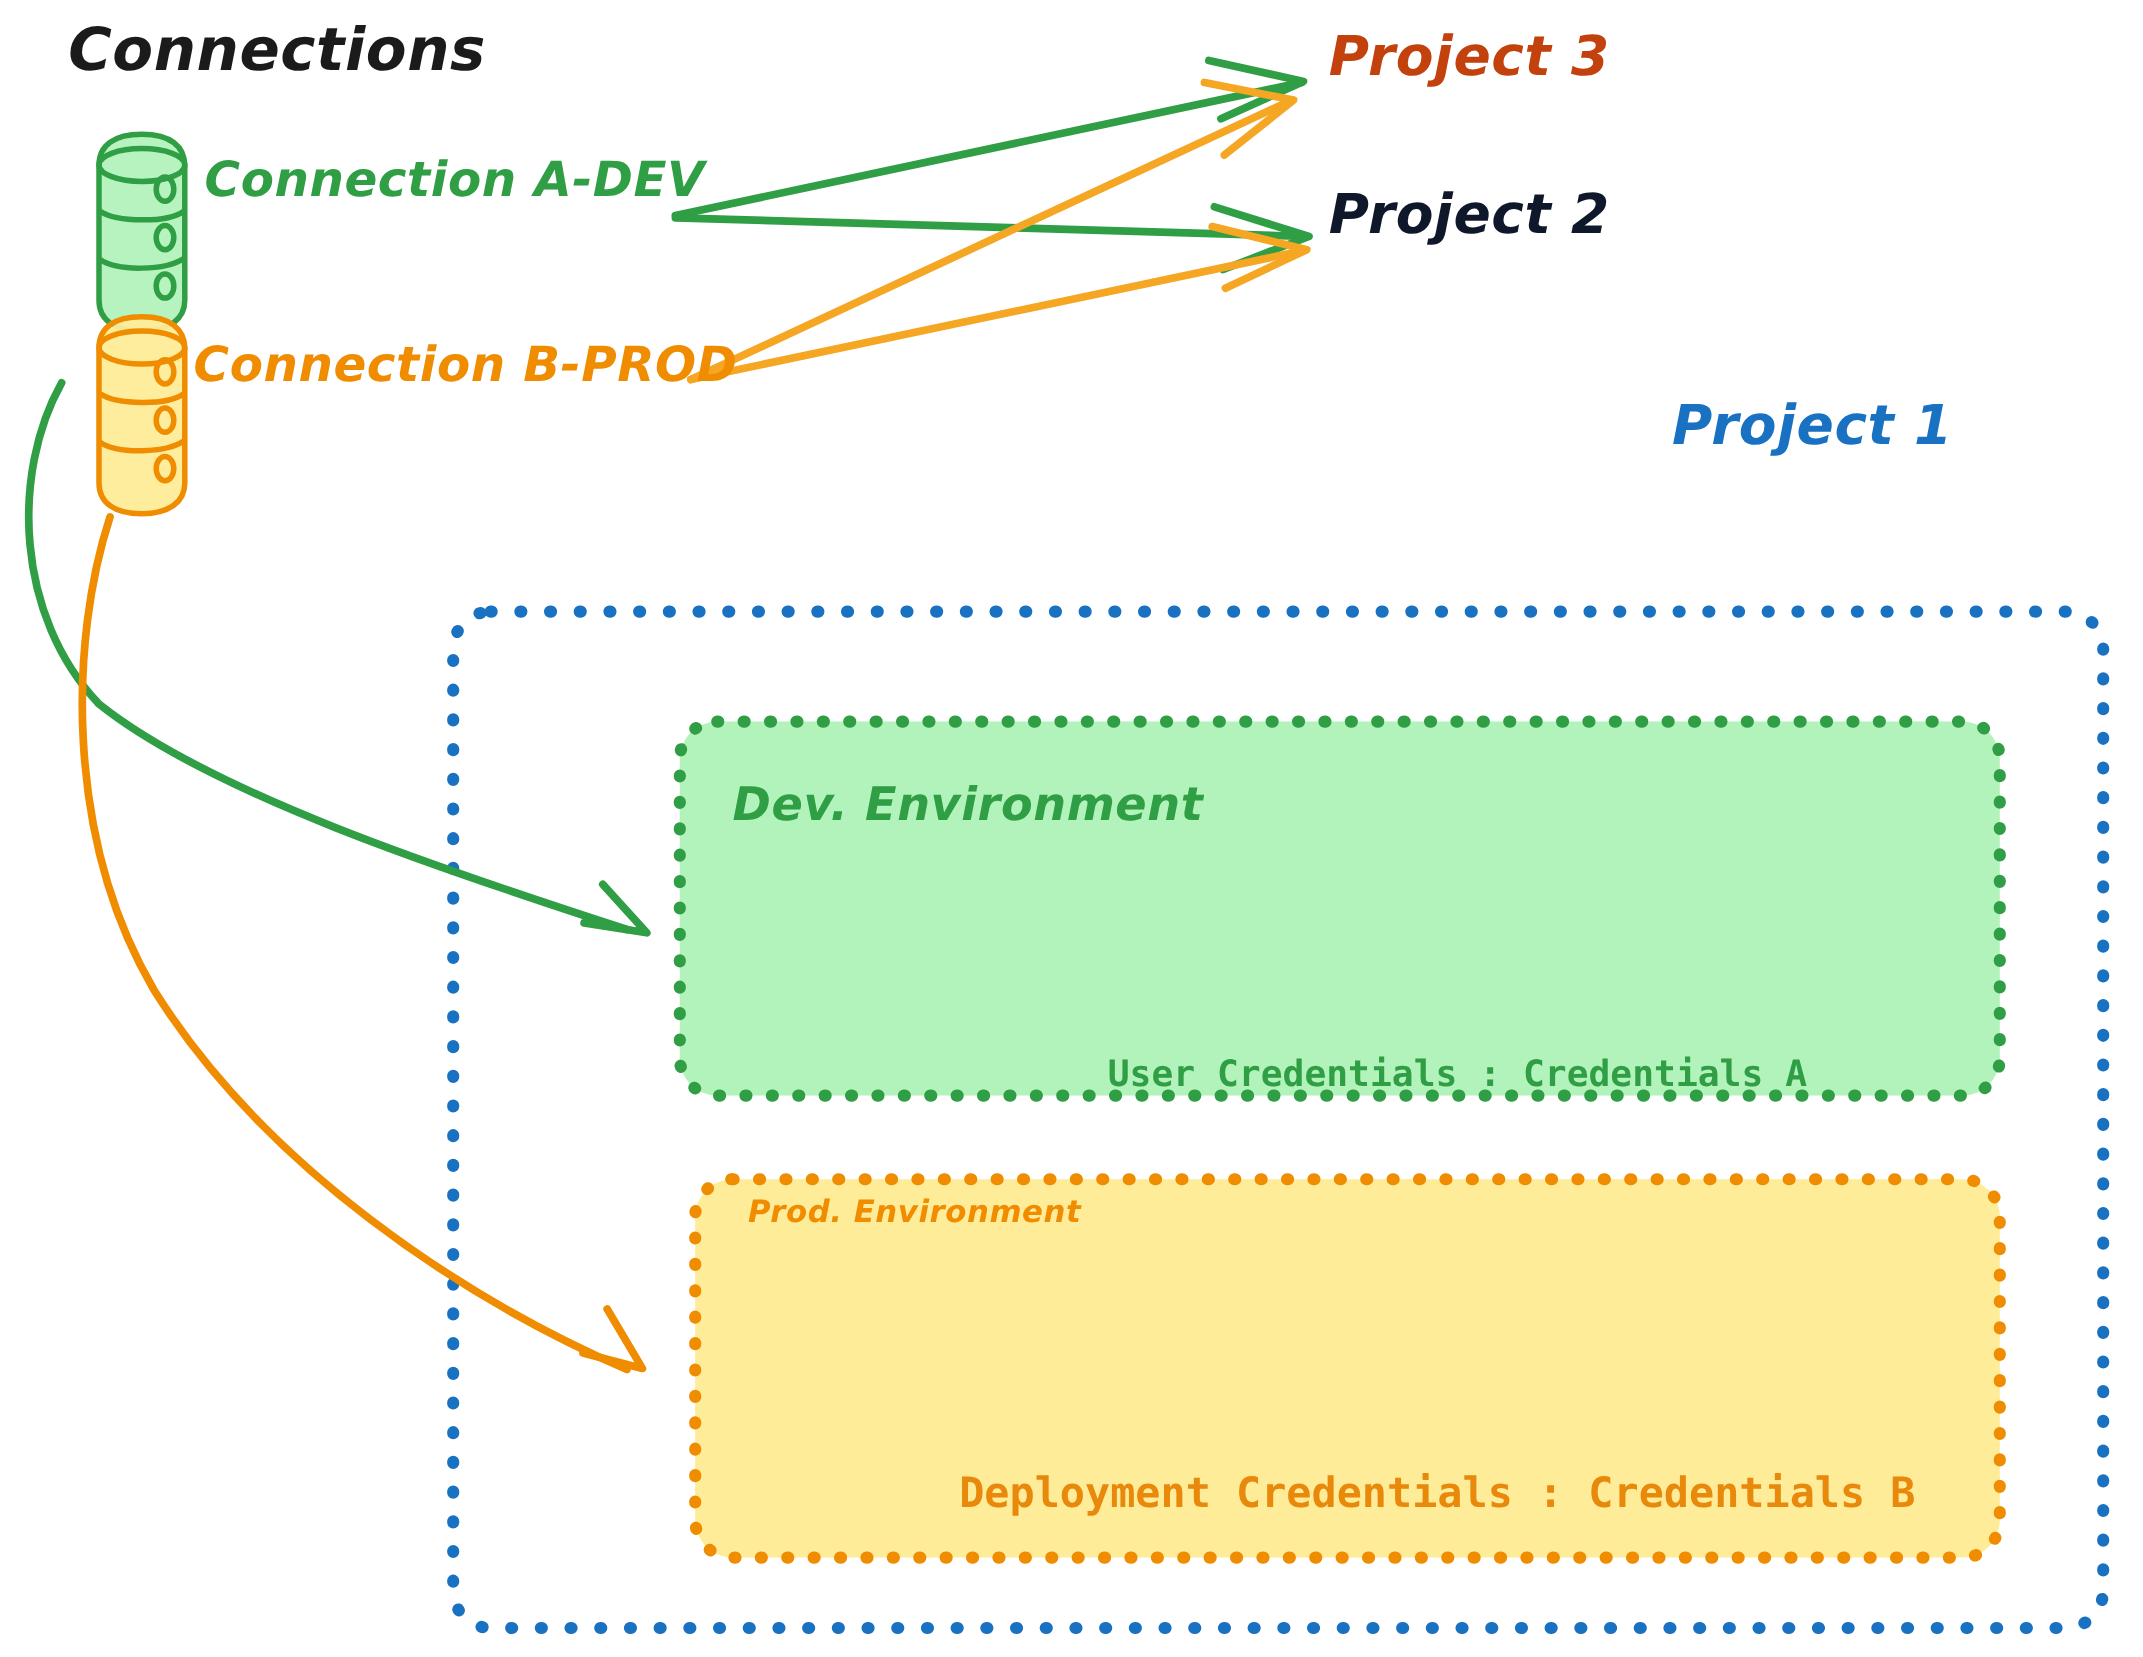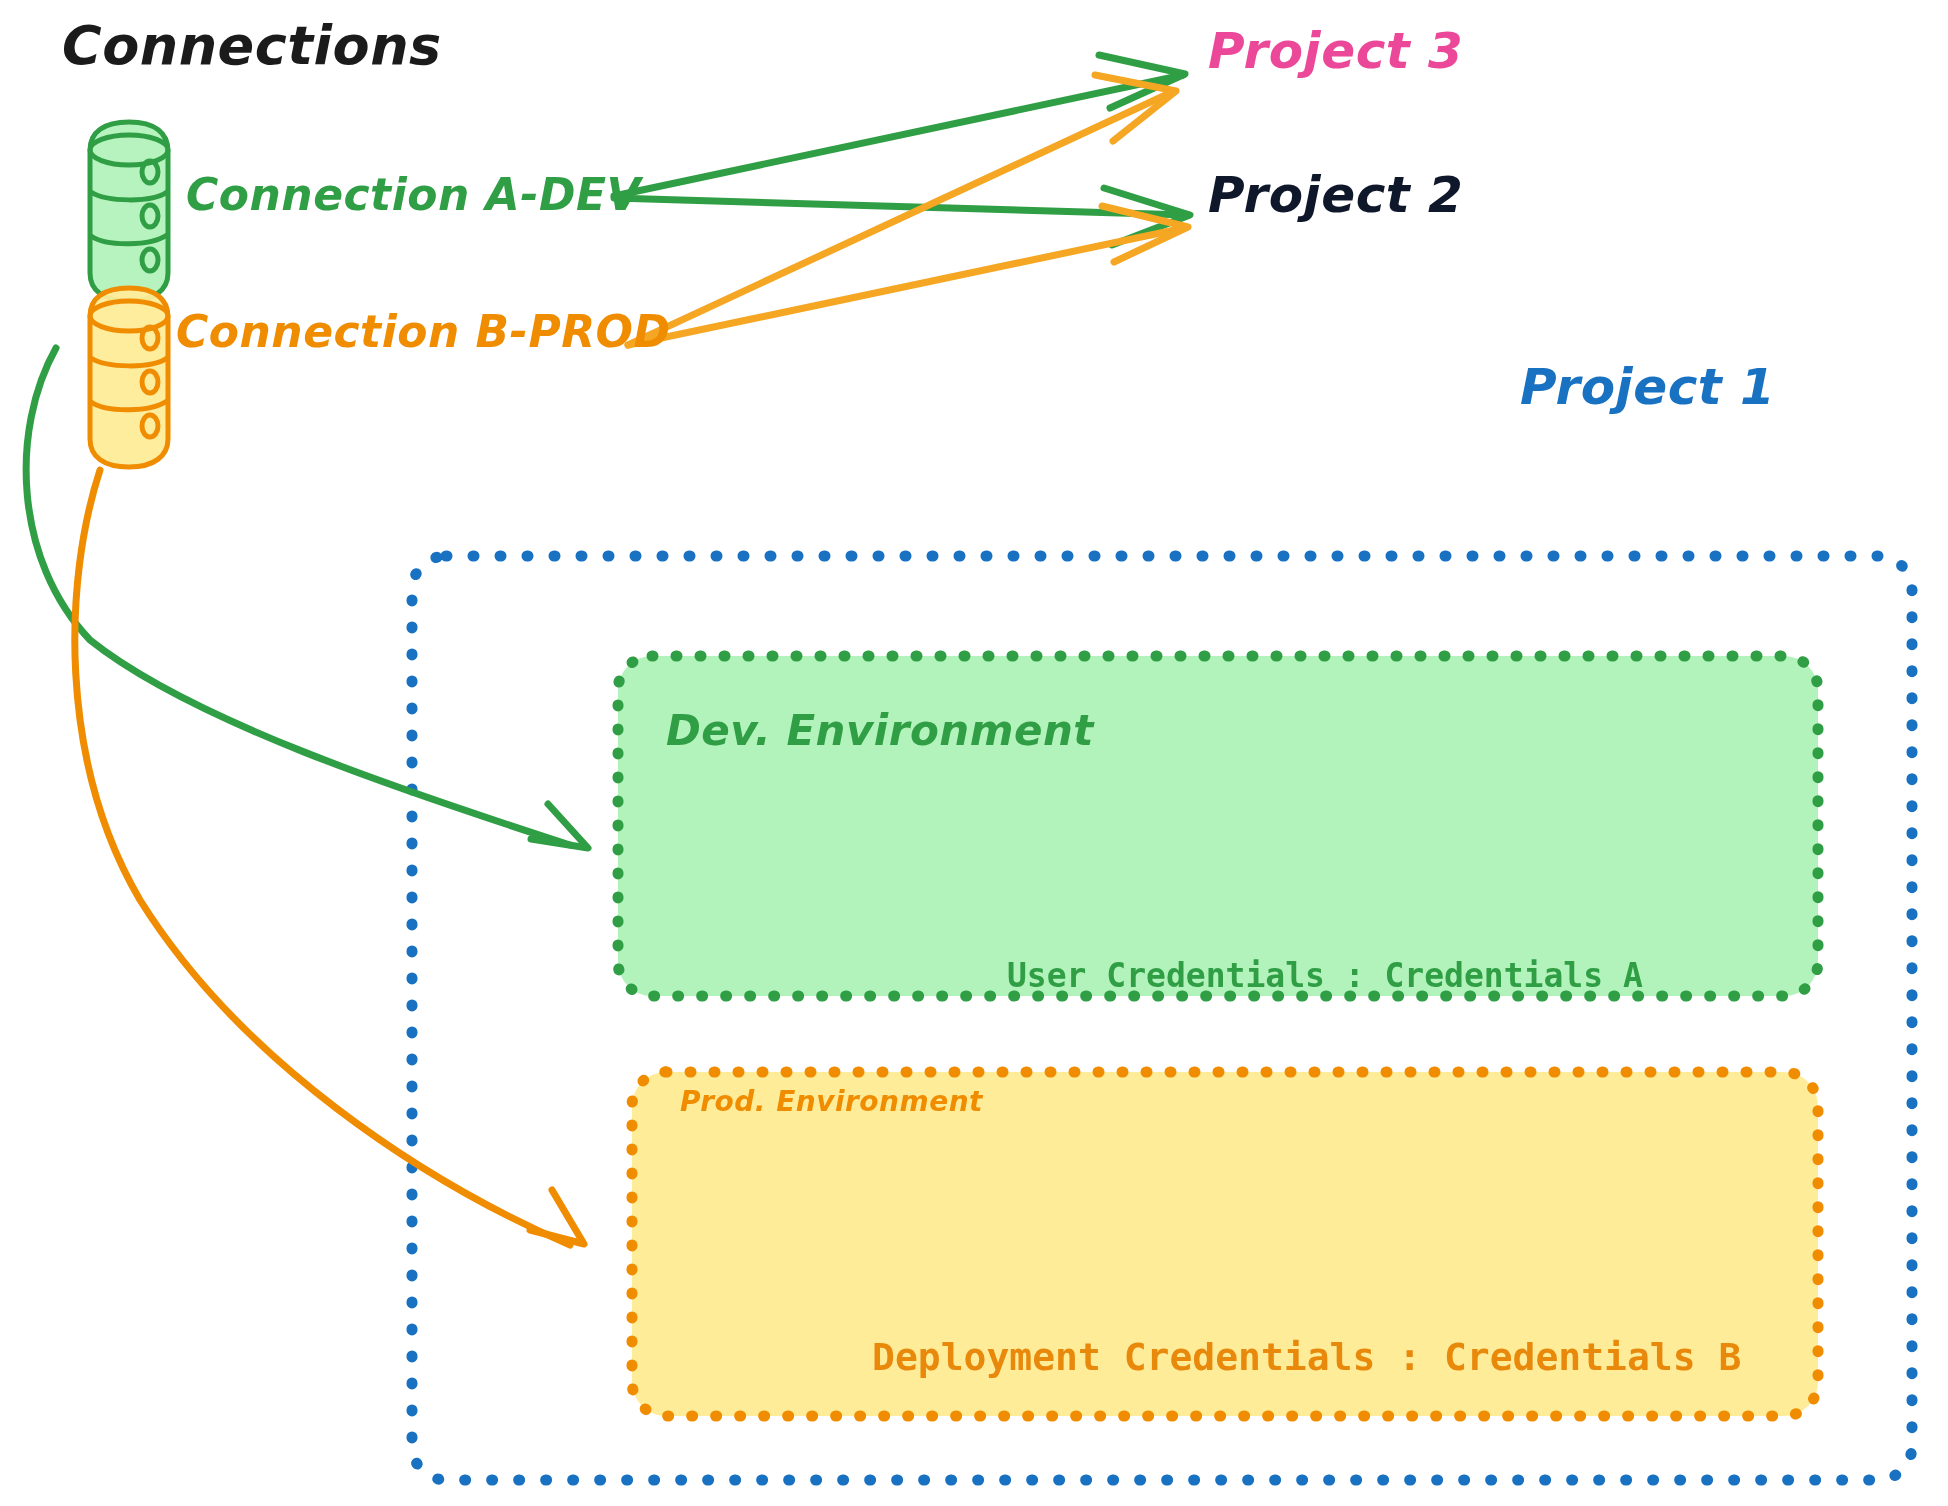--- a/index.html
+++ b/index.html
@@ -39,32 +39,31 @@
     left: 62px; top: 14px;
     font-size: 54px;
     color: #1b1b1b;
     font-style: italic;
   }
   #label-conn-a {
     left: 186px; top: 138px;
     font-size: 44px;
     color: #2f9e44;
     font-style: italic;
-    margin-top: 31px;
   }
   #label-conn-b {
     left: 176px; top: 306px;
     font-size: 44px;
     color: #f08c00;
     font-style: italic;
   }
   #label-project3 {
     left: 1208px; top: 22px;
     font-size: 50px;
-    color: #ec4899;
+    color: #c2410c;
     font-style: italic;
   }
   #label-project2 {
     left: 1208px; top: 166px;
     font-size: 50px;
     color: #0f172a;
     font-style: italic;
   }
   #label-project1 {
     left: 1520px; top: 338px;

